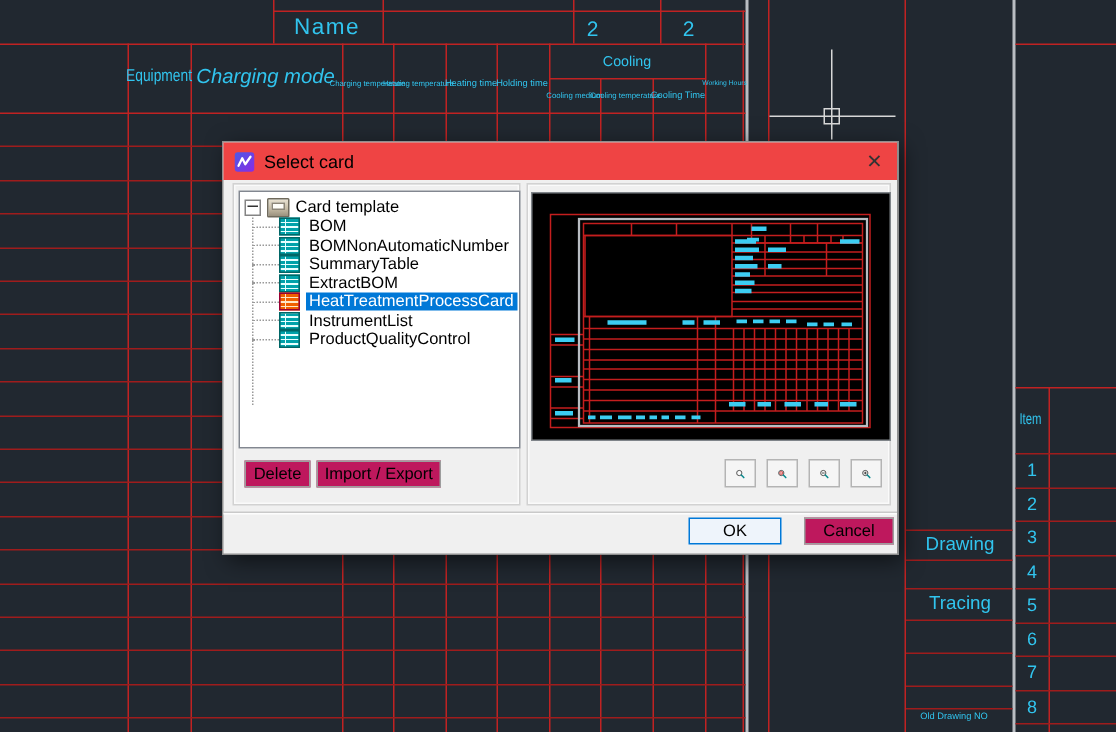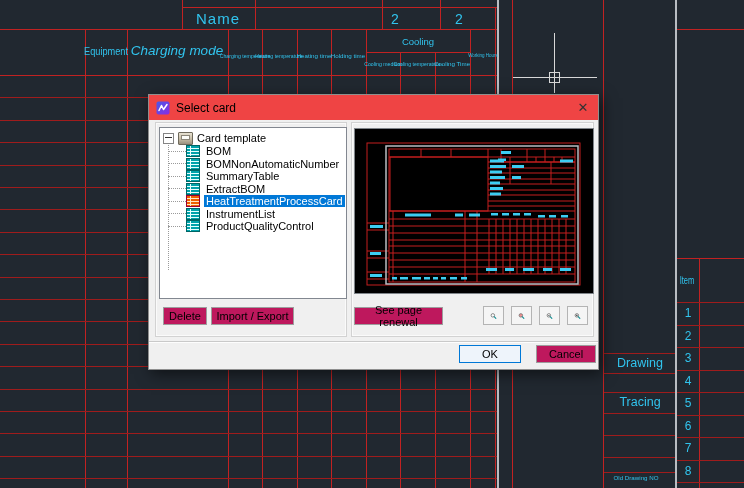--- a/index.html
+++ b/index.html
@@ -382,21 +382,20 @@
         <rect x="57" y="148" width="9" height="2.5"></rect>
         <rect x="69" y="148" width="6" height="2.5"></rect>
         <rect x="78" y="148" width="5" height="2.5"></rect>
         <rect x="86" y="148" width="5" height="2.5"></rect>
         <rect x="95" y="148" width="7" height="2.5"></rect>
         <rect x="106" y="148" width="6" height="2.5"></rect>
       </g>
     </svg>
   </div>
 
-  <button class="win-btn" id="btn-renewal">See page renewal</button>
   <div id="zoom-toolbar">
       <button class="zoom-btn" style="left: 334px;">
         <svg width="16" height="16" viewBox="0 0 16 16">
           <circle cx="6.5" cy="6.5" r="4" stroke="#4a4a4a" stroke-width="1.4" fill="#fbfbfb"></circle>
               <line x1="9.6" y1="9.6" x2="13.4" y2="13.4" stroke="#0c8b8f" stroke-width="2.4" stroke-linecap="round"></line>
         </svg>
       </button>
       <button class="zoom-btn" style="left: 362px;">
         <svg width="16" height="16" viewBox="0 0 16 16">
           <circle cx="6.5" cy="6.5" r="4" stroke="#4a4a4a" stroke-width="1.4" fill="#fbfbfb"></circle>

